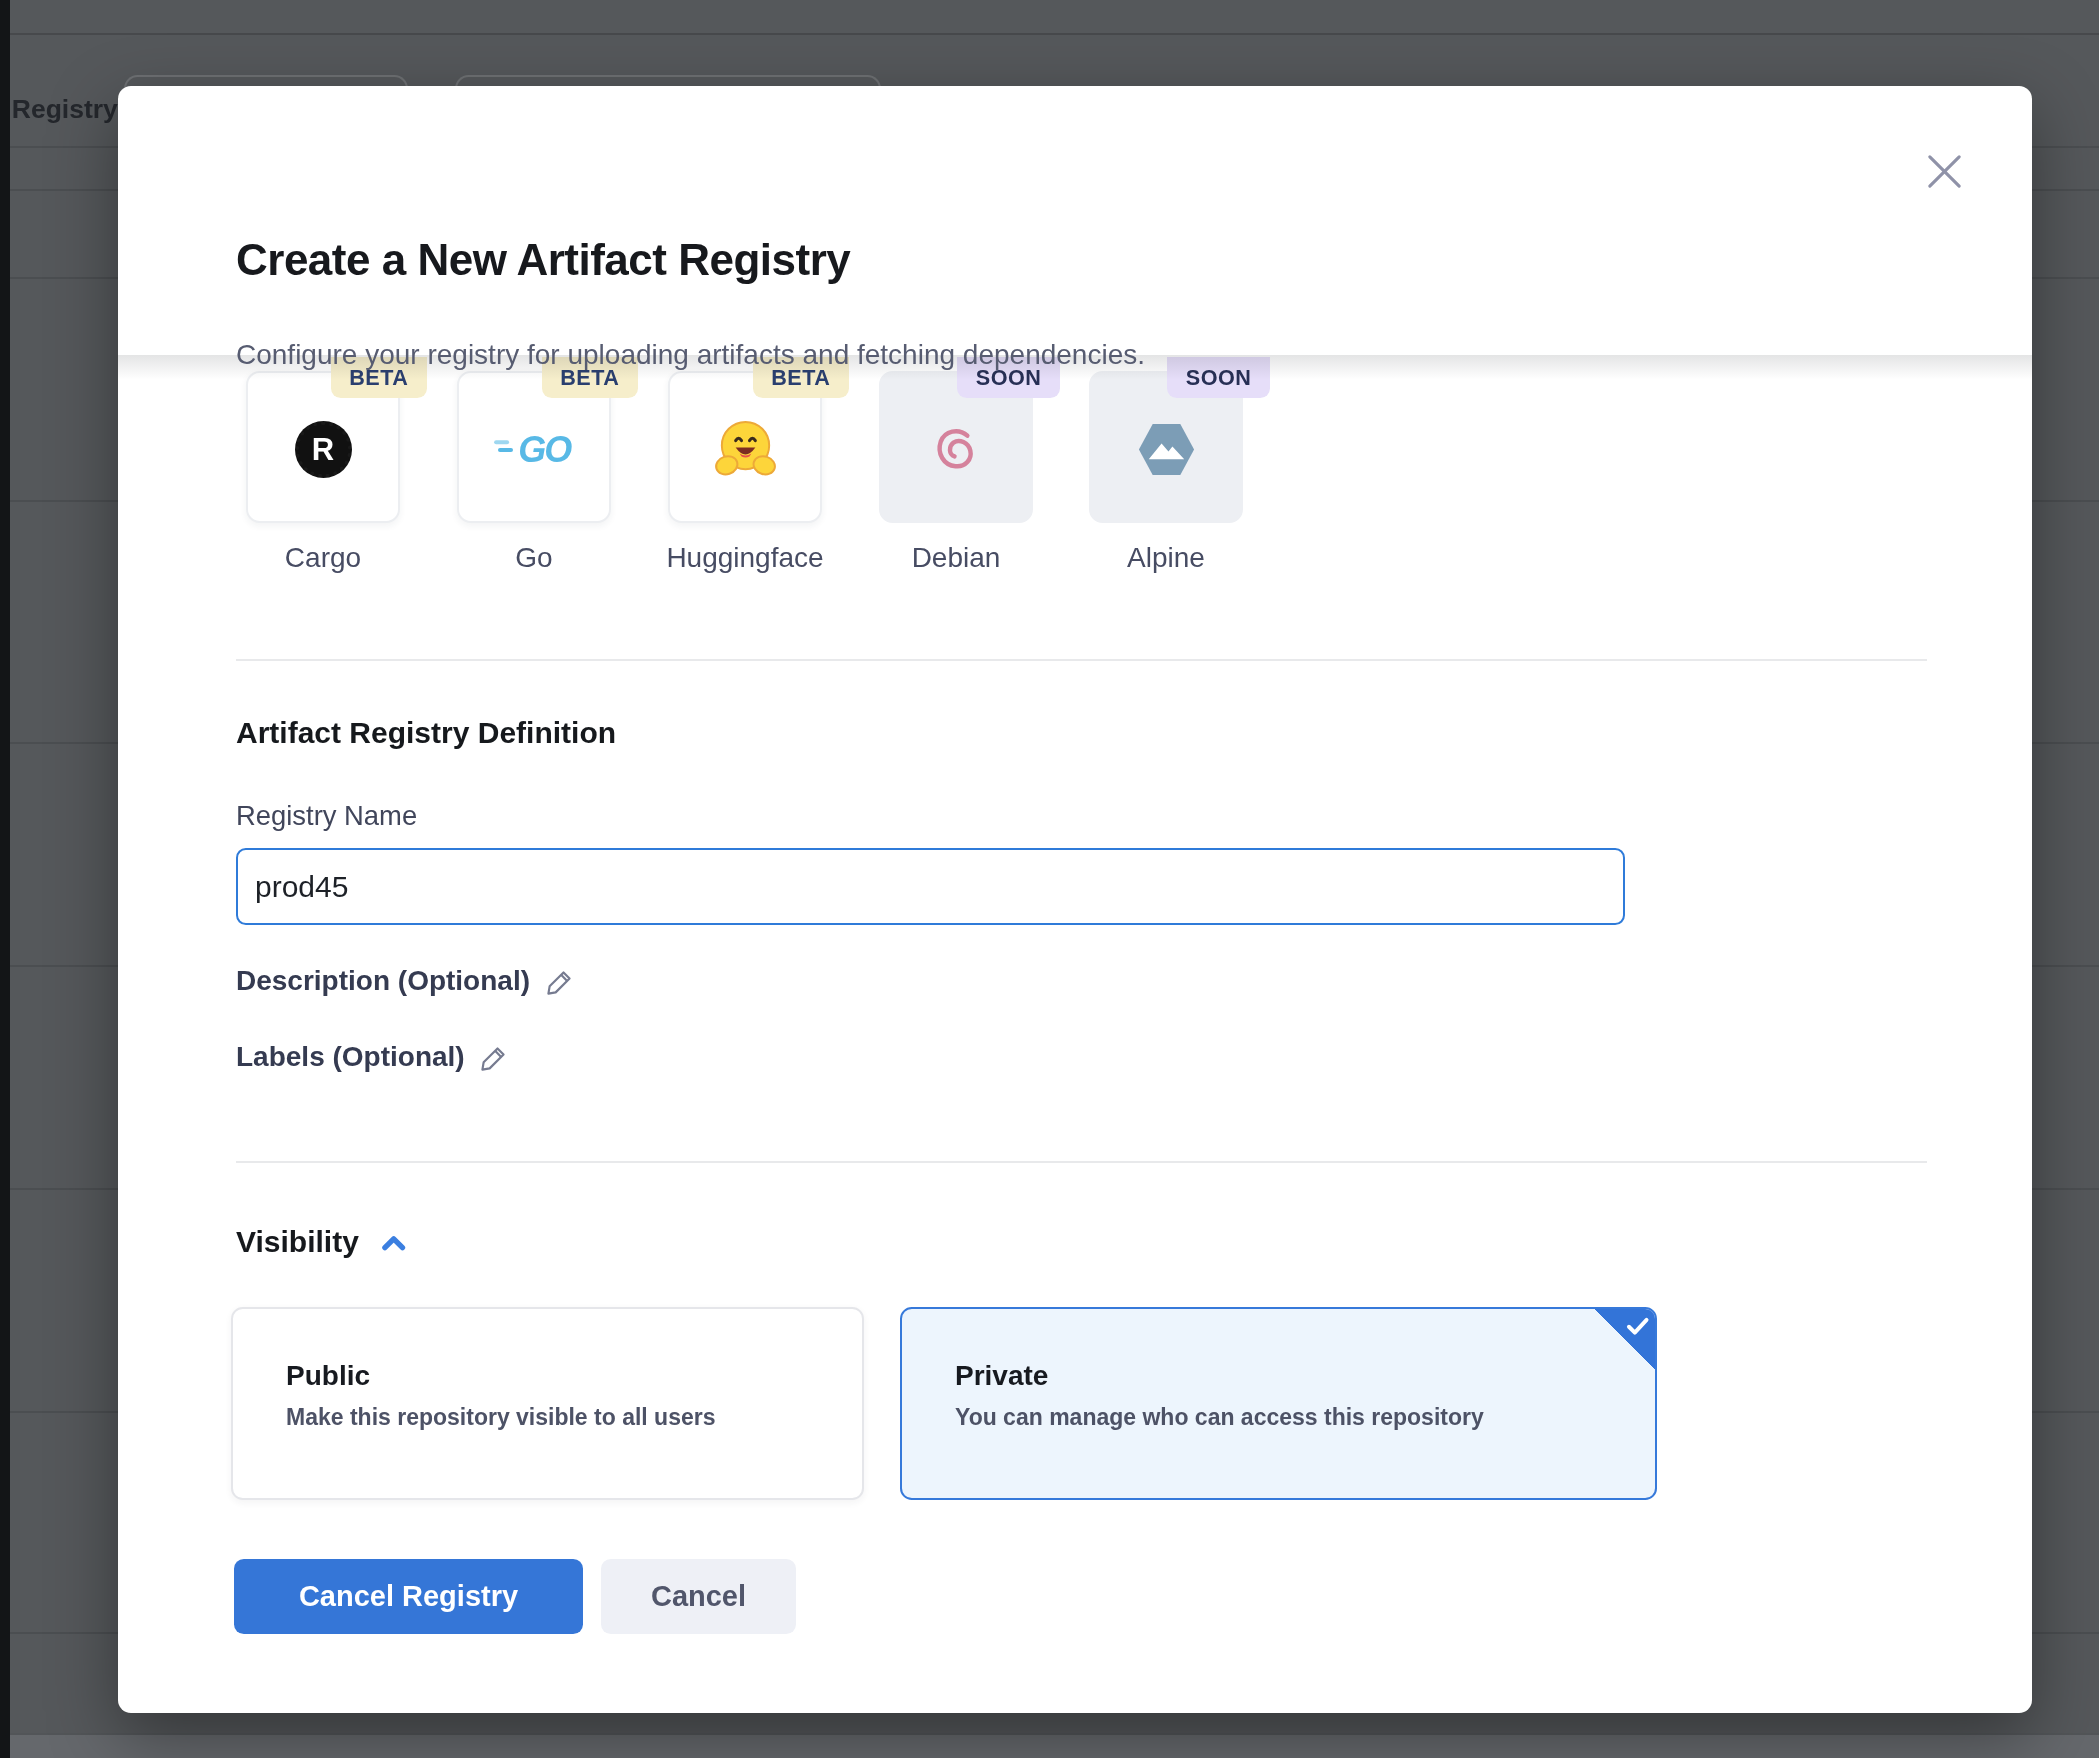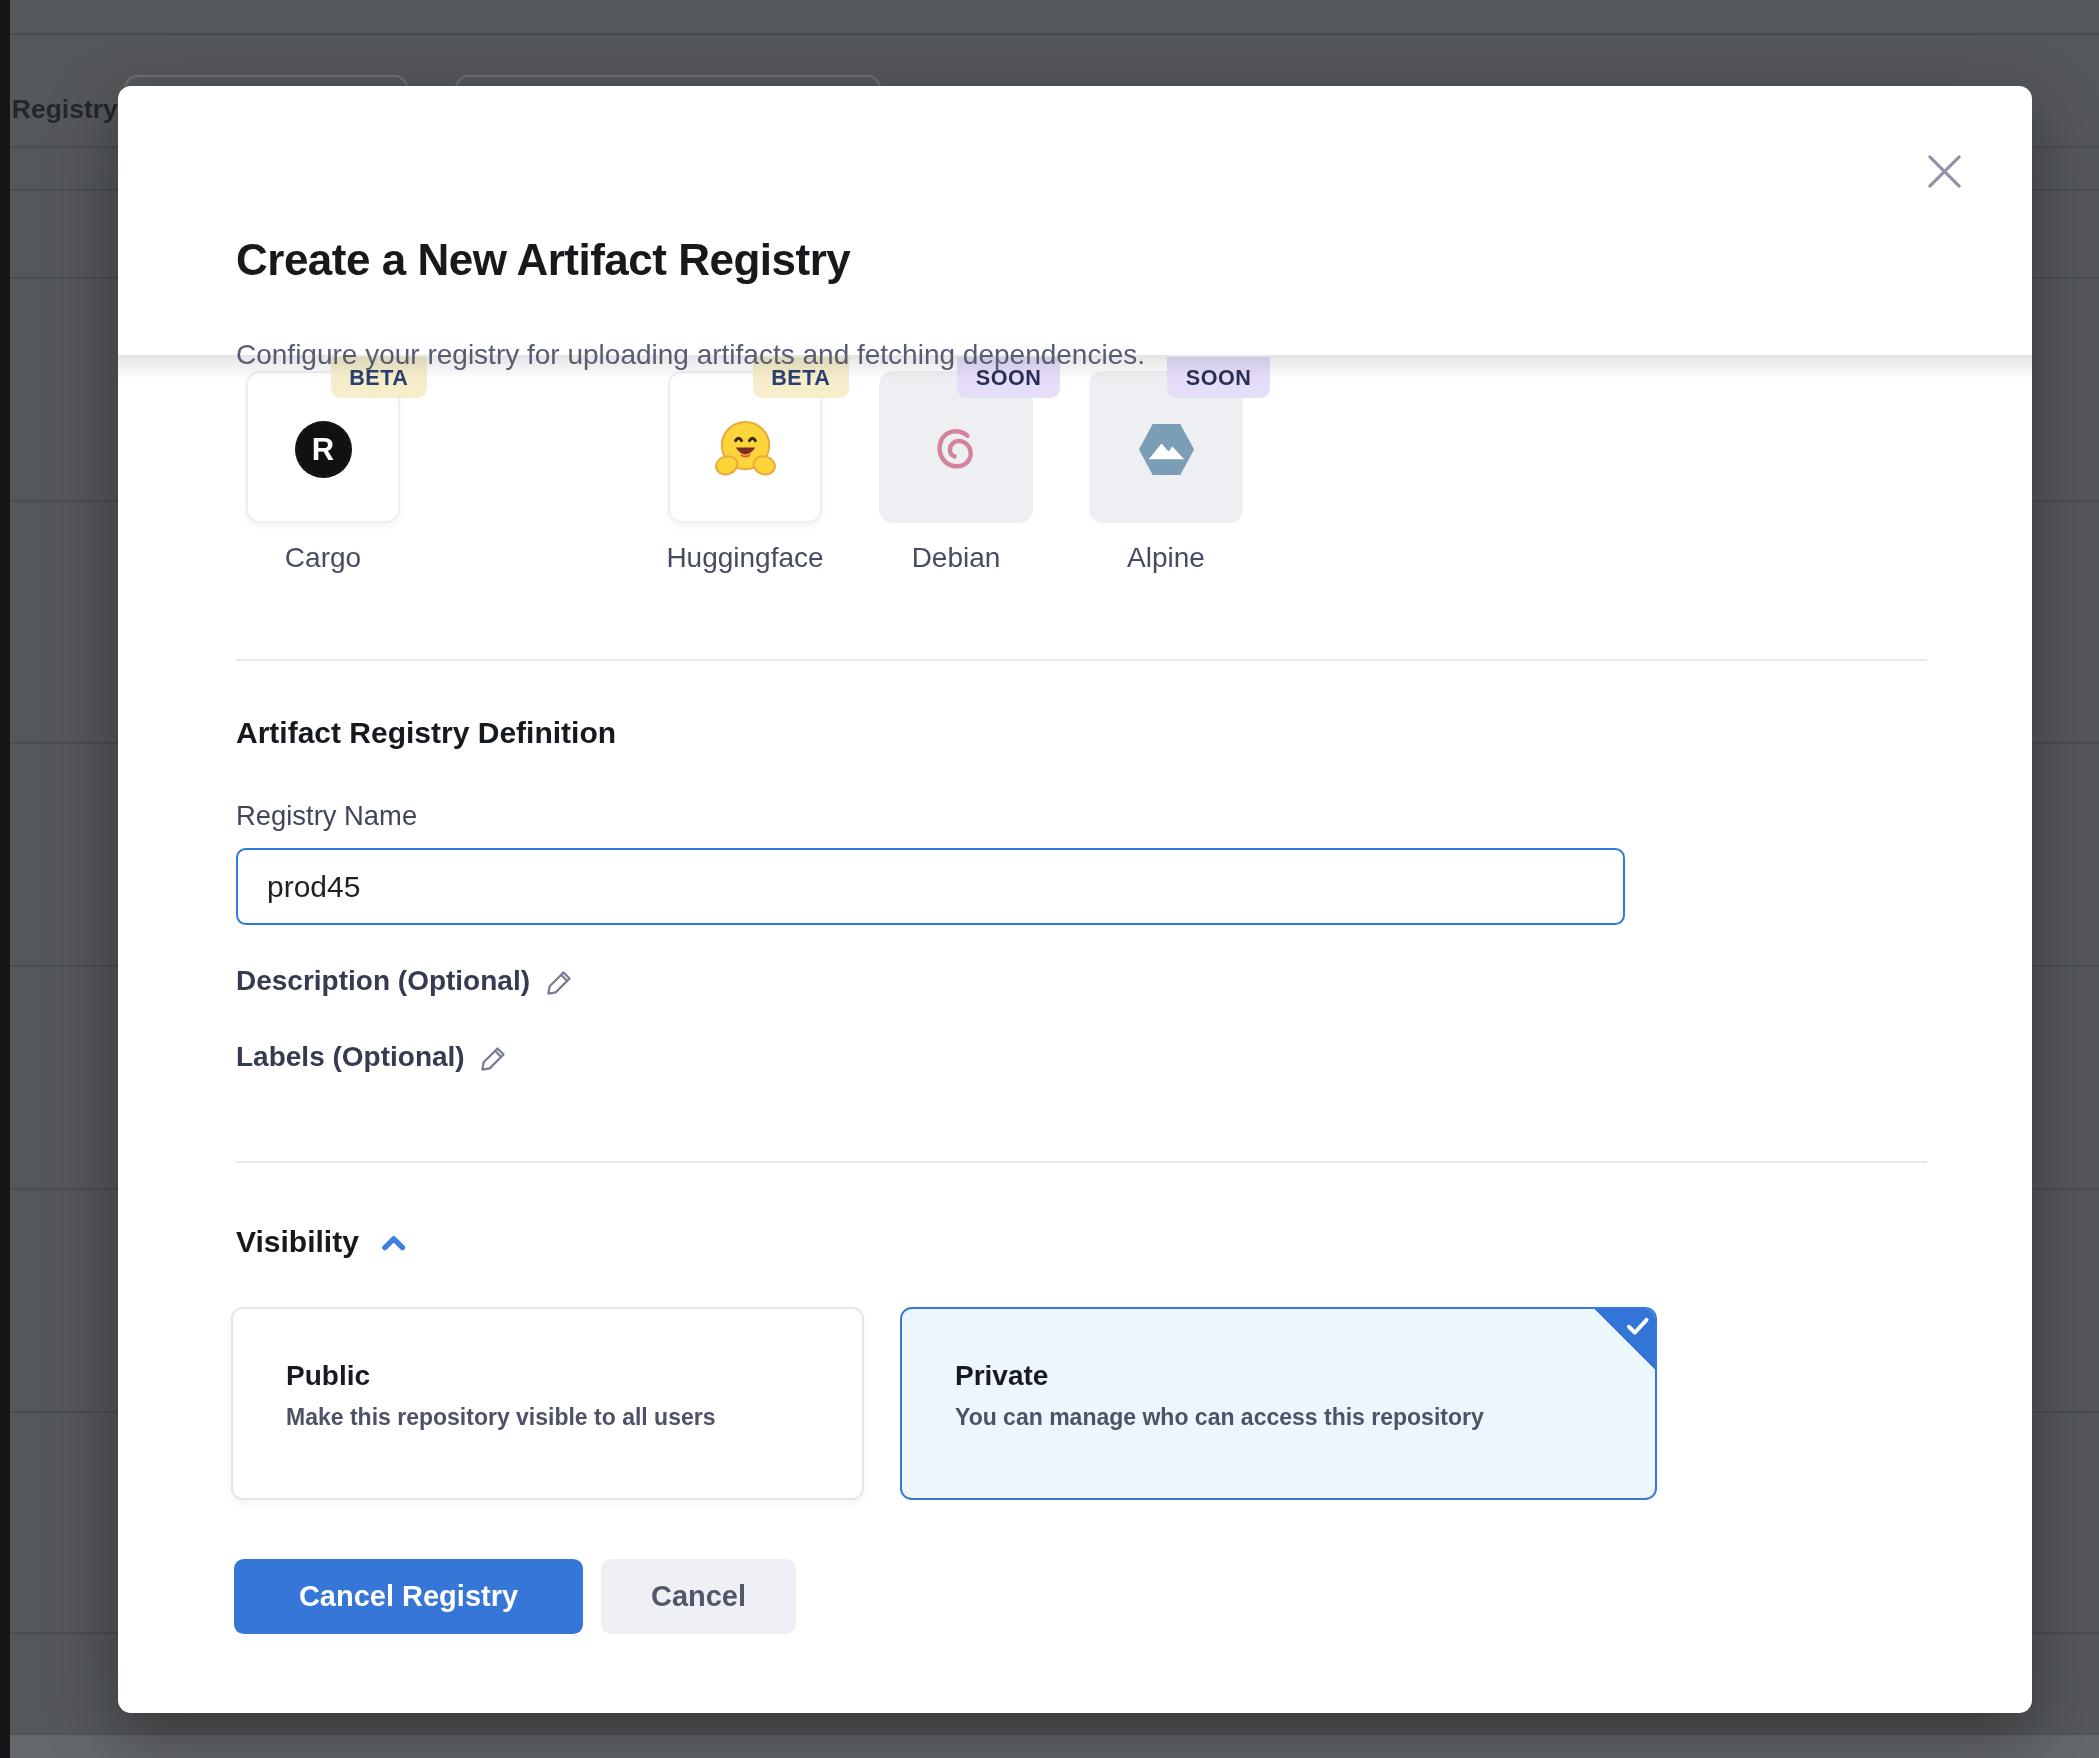--- a/index.html
+++ b/index.html
@@ -46,21 +46,21 @@
   .go-lines { width:15.7px; height:3.9px; background:#58b9e6; box-shadow:-3.9px -7.8px 0 0 #9ed7f0; margin-right:4.9px; border-radius:2px; }
   .go-text { font-size:36px; font-weight:800; font-style:italic; color:#58b9e6; letter-spacing:-2px; }
 
   
   .divider { position:absolute; left:118px; width:1691px; height:2px; background:#e8e9eb; }
   .div-1 { top:304px; } .div-2 { top:806px; }
   .section-heading { position:absolute; left:118px; font-size:30px; font-weight:700; color:#16191d; }
   .h-definition { top:361px; }
   .field-label { position:absolute; left:118px; top:445px; font-size:27.4px; color:#41465b; }
   .name-input { position:absolute; left:118px; top:493px; width:1389px; height:77px; border:2.5px solid #2f7bd9; border-radius:9.8px;
-                font-family:"Liberation Sans", sans-serif; font-size:30px; color:#1d2127; padding:0 29px; outline:none; background:#fff; }
+                font-family:"Liberation Sans", sans-serif; font-size:30px; color:#1d2127; padding:0 17px; outline:none; background:#fff; }
   .opt-row { position:absolute; left:118px; display:flex; align-items:center; gap:15.7px; font-size:28px; font-weight:700; color:#353b51; }
   .opt-desc { top:610px;justify-content:flex-end; } .opt-labels { top:686px; }
   .pencil { display:inline-flex; cursor:pointer; }
 
   .h-visibility { top:870px; display:flex; align-items:center; gap:21px; }
   .chev { display:inline-flex; cursor:pointer; margin-top:3.9px; }
 
   
   .vis-card { position:absolute; top:952px; height:193px; border-radius:11.8px; cursor:pointer; }
   .vis-public { left:113px; width:633px; background:#fff; border:2px solid #e5e6ea; box-shadow:0 2.9px 7.8px rgba(40,45,60,0.05);text-align:right; }
@@ -123,20 +123,32 @@
           <div class="pkg-badge badge-beta">BETA</div>
           <div class="pkg-icon-wrap">
             <div class="cargo-circle">
                 <span>R</span>
               </div>
           </div>
         </div>
         <div class="pkg-label">Cargo</div>
       </div>
 
+      <div class="pkg" style="left:339px">
+        <div class="pkg-card enabled">
+          <div class="pkg-badge badge-beta">BETA</div>
+          <div class="pkg-icon-wrap">
+            <div class="go-logo">
+                <span class="go-lines"></span>
+                <span class="go-text">GO</span>
+              </div>
+          </div>
+        </div>
+        <div class="pkg-label">Go</div>
+      </div>
 
       <div class="pkg" style="left:550px">
         <div class="pkg-card enabled">
           <div class="pkg-badge badge-beta">BETA</div>
           <div class="pkg-icon-wrap">
             <svg width="71" height="71" viewBox="0 0 72 72">
               <circle cx="36" cy="32" r="24" fill="#fdd53a" stroke="#eda938" stroke-width="2"></circle>
               <path d="M26 27 q3 -5 6 0" fill="none" stroke="#3a2a1d" stroke-width="3" stroke-linecap="round"></path>
               <path d="M40 27 q3 -5 6 0" fill="none" stroke="#3a2a1d" stroke-width="3" stroke-linecap="round"></path>
               <path d="M26 34 q10 14 20 0 z" fill="#7c2c22"></path>

